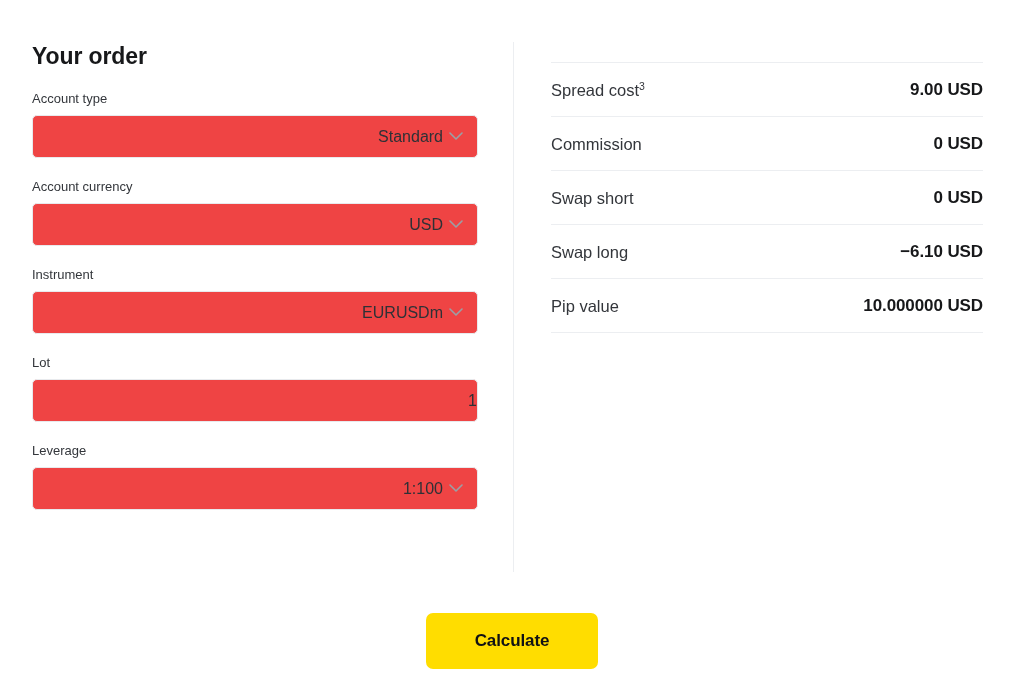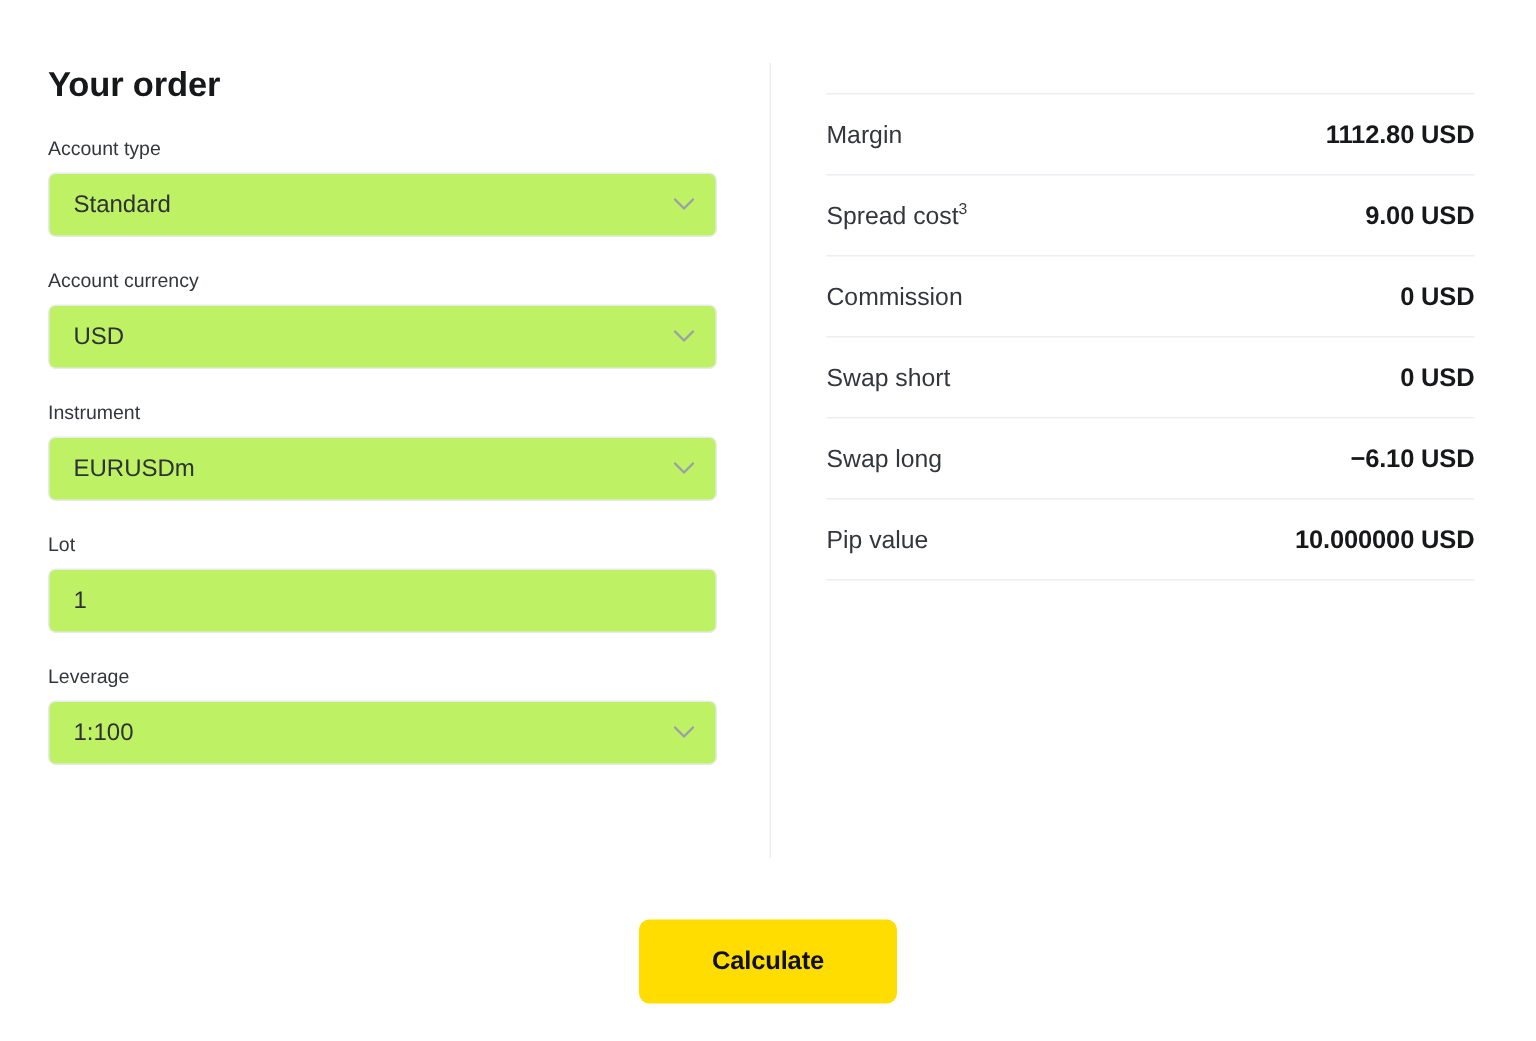--- a/index.html
+++ b/index.html
@@ -66,23 +66,24 @@
     margin-bottom: 6px;
     font-weight: normal;
   }
 
   .field-control {
     position: relative;
     width: 446px;
     height: 43px;
     border: 1px solid #e8eaed;
     border-radius: 5px;
-    background: #bef264;
+    background: #ef4444;
     display: flex;
     align-items: center;
+    text-align: right;
   }
 
   .field-value {
     font-size: 16px;
     color: #2e3136;
     padding-left: 16px;
     line-height: 20px;
     flex: 1;
     white-space: nowrap;
     overflow: hidden;
@@ -228,24 +229,20 @@
                 </svg>
               </span>
             </div>
           </div>
         </div>
     </div>
 
     <div class="results-col">
       <div class="results-table" id="results-rows">
           <div class="result-row">
-            <div class="result-label"><span>Margin</span></div>
-            <div class="result-value">1112.80 USD</div>
-          </div>
-          <div class="result-row">
             <div class="result-label"><span>Spread cost</span><sup>3</sup></div>
             <div class="result-value">9.00 USD</div>
           </div>
           <div class="result-row">
             <div class="result-label"><span>Commission</span></div>
             <div class="result-value">0 USD</div>
           </div>
           <div class="result-row">
             <div class="result-label"><span>Swap short</span></div>
             <div class="result-value">0 USD</div>

